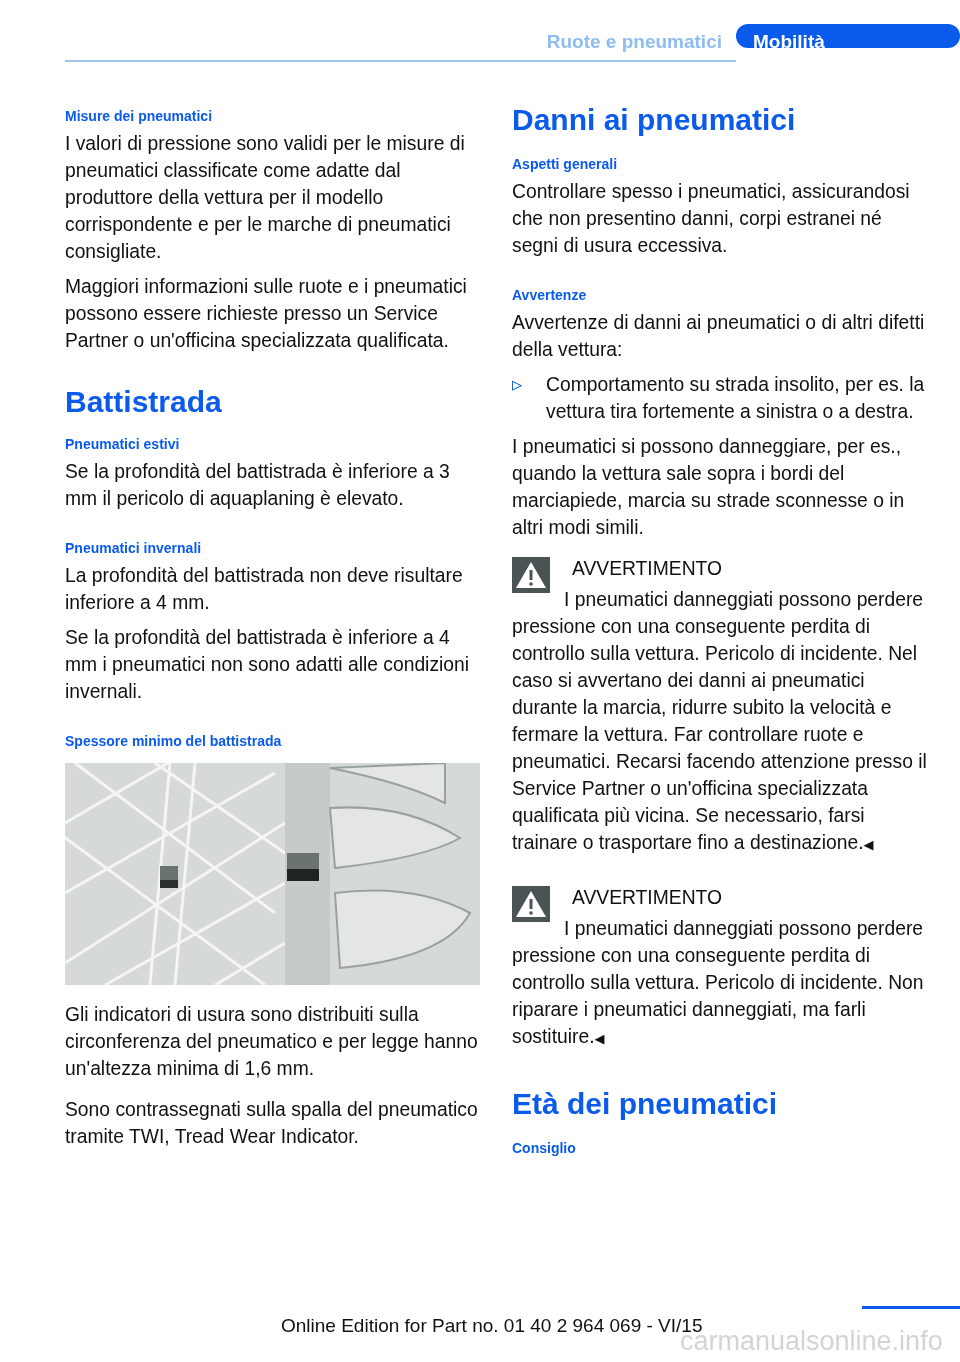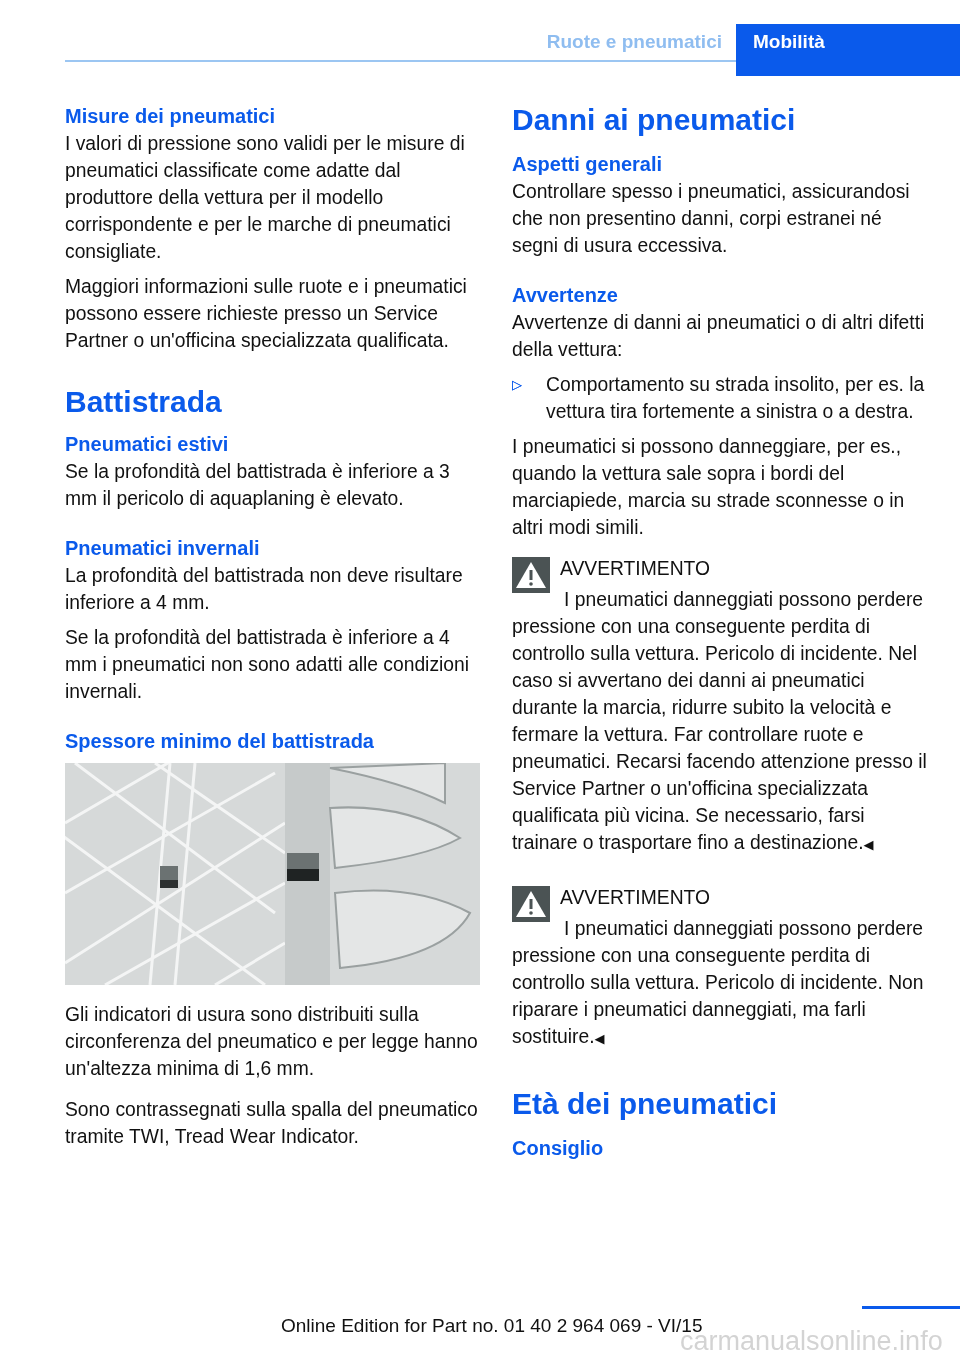--- a/index.html
+++ b/index.html
@@ -1,36 +1,36 @@
 <!DOCTYPE html>
 <html><head>
 <meta charset="utf-8">
 <style>
   html, body { margin: 0; padding: 0; background: #ffffff; }
   body { width: 960px; height: 1362px; position: relative; overflow: hidden;
          font-family: "Liberation Sans", sans-serif; color: #111; }
   .header { position: absolute; top: 22px; left: 65px; right: 0; height: 40px; }
   .header-line { position: absolute; left: 0; right: 224px; bottom: 0; height: 2px; background: #9cc6f2; }
   .crumb { position: absolute; right: 238px; top: 9px; font-size: 19px; font-weight: bold; color: #8fbdf0; }
-  .tab-active { position: absolute; right: 0; top: 2px; width: 224px; height: 52px; background: #0a5aeb;
-                color: #fff; font-size: 19px; font-weight: bold; box-sizing: border-box; padding: 7px 0 0 17px; }
+  .tab-active { position: absolute; right: 0; top: 2px; width: 224px; height: 24px; background: #0a5aeb;
+                color: #fff; font-size: 19px; font-weight: bold; box-sizing: border-box; padding: 7px 0 0 17px; border-radius: 12px; }
   .col { position: absolute; top: 102px; width: 420px; }
   .col.left { left: 65px; width: 415px; }
   .col.right { left: 512px; width: 420px; }
   .h1 { color: #0a5aeb; font-size: 30px; font-weight: bold; margin: 0 0 10px 0; line-height: 36px; }
-  .h2 { color: #0a5aeb; font-size: 20px; font-weight: bold; margin: 0; line-height: 28px; }
+  .h2 { color: #0a5aeb; font-size: 14px; font-weight: bold; margin: 0; line-height: 28px; }
   .p { font-size: 19.3px; line-height: 27px; margin: 0 0 8px 0; }
   .gap-l { height: 22px; }
   .gap-m { height: 14px; }
   ul.bul { list-style: none; margin: 0 0 6px 0; padding: 0; }
   ul.bul li { position: relative; padding-left: 34px; font-size: 19.3px; line-height: 27px; margin-bottom: 8px; }
   ul.bul li .tri { position: absolute; left: 0; top: 0; color: #0a5aeb; font-size: 13px; }
   .warn { position: relative; margin: 14px 0 0 0; }
   .warn .icon { position: absolute; left: 0; top: 2px; width: 38px; height: 36px; background: #4b5354; }
-  .warn .title { padding-left: 48px; font-size: 19.3px; line-height: 27px; margin-bottom: 4px; }
+  .warn .title { padding-left: 60px; font-size: 19.3px; line-height: 27px; margin-bottom: 4px; }
   .warn .body { font-size: 19.3px; line-height: 27px; text-indent: 52px; }
   .end-mark { font-size: 13px; }
   .figure { width: 415px; height: 222px; margin: 8px 0 16px 0; background: #d9dcdc; position: relative; overflow: hidden; }
   .footer-line { position: absolute; left: 862px; top: 1306px; width: 98px; height: 3px; background: #0a5aeb; }
   .page-num { position: absolute; left: 862px; top: 1316px; font-size: 19px; margin-top: 48px; }
   .footer-text { position: absolute; left: 281px; top: 1315px; font-size: 19px; color: #111; }
   .watermark { position: absolute; left: 680px; top: 1326px; font-size: 27px; color: #b0b0b0; opacity: 0.55; }
 </style>
 </head>
 <body>

